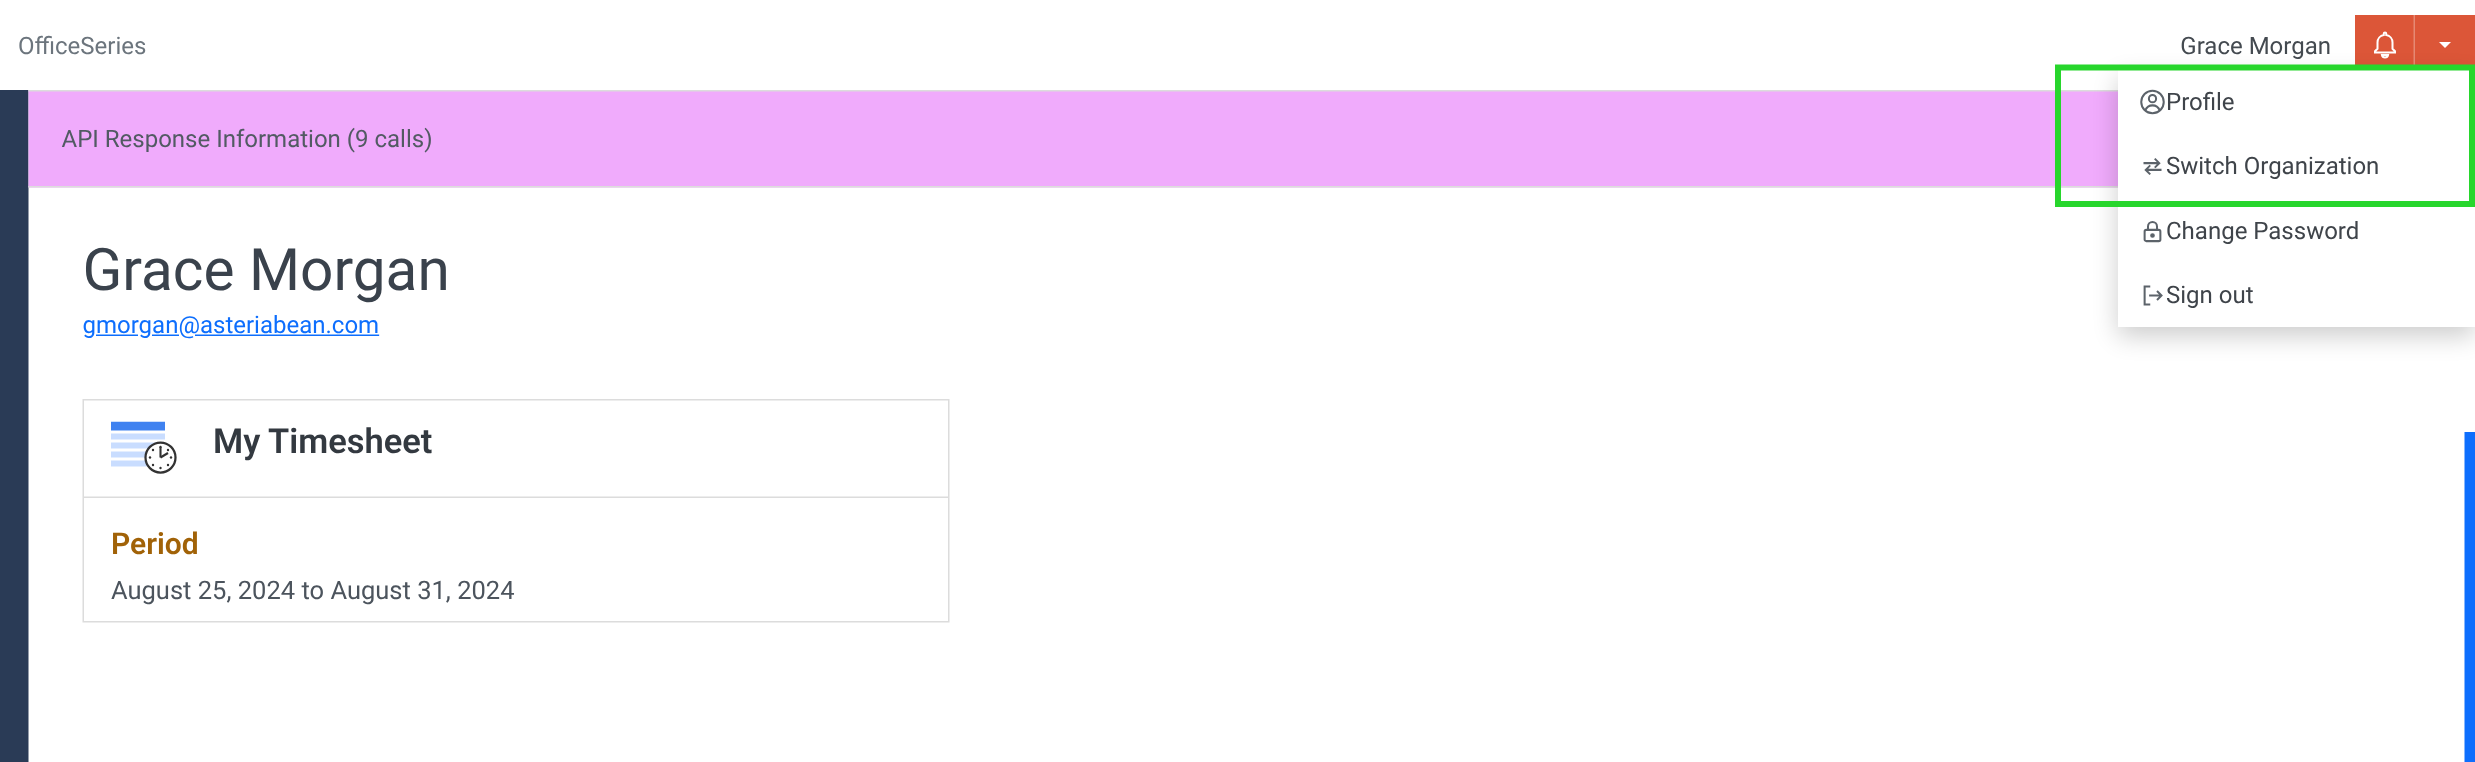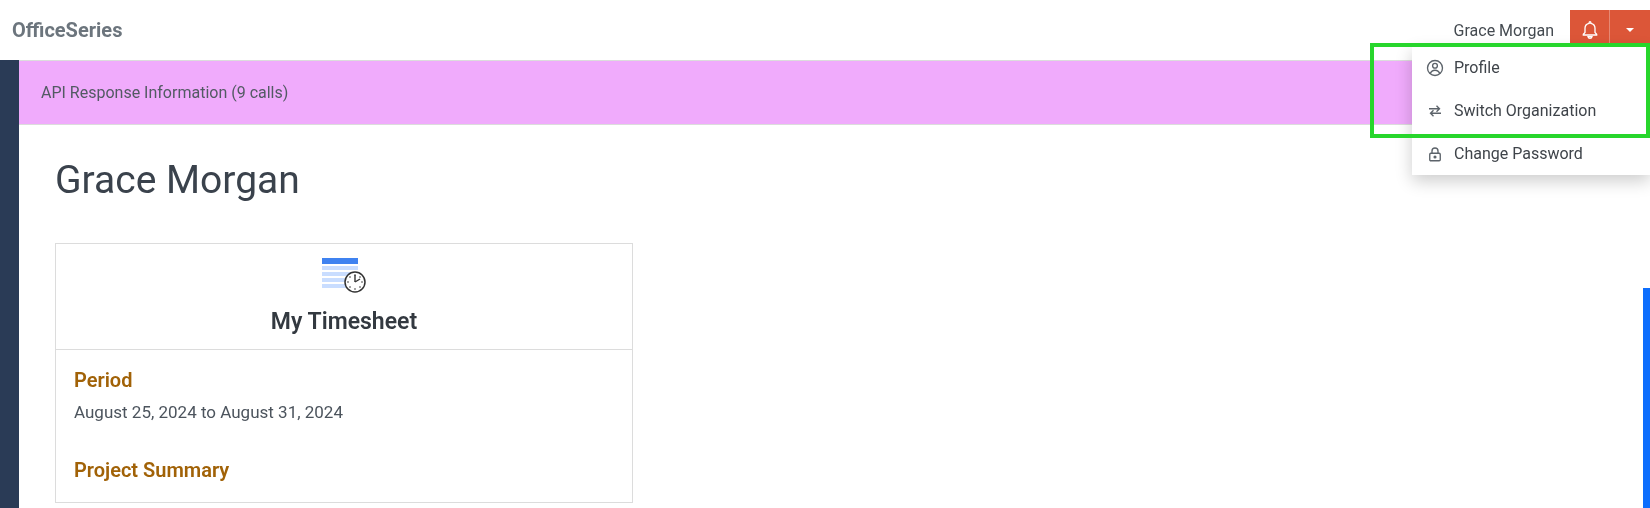--- a/index.html
+++ b/index.html
@@ -16,22 +16,22 @@
     .top-bar {
       display: flex;
       align-items: center;
       justify-content: space-between;
       height: 60px;
       padding: 0 0 0 12px;
       background: #ffffff;
     }
     .brand {
       color: #6c757d;
-      font-size: 20px;
-      font-weight: 700;
+      font-size: 16px;
+      font-weight: 400;
     }
     .top-right {
       display: flex;
       align-items: center;
       height: 100%;
     }
     .user-name-top {
       color: #444a50;
       font-size: 16px;
       padding: 0 16px;
@@ -88,25 +88,24 @@
       display: inline-block;
     }
     .card {
       margin-top: 40px;
       width: 578px;
       border: 1px solid #dcdcdc;
       background: #ffffff;
     }
     .card-header {
       display: flex;
-      align-items: center;
+      align-items: flex-start;
       padding: 14px 18px;
       border-bottom: 1px solid #dcdcdc;
-      gap: 14px;
-      flex-direction: column;
+      gap: 24px;
     }
     .card-header-title {
       font-size: 23px;
       font-weight: 600;
       color: #333940;
     }
     .card-body {
       padding: 18px 18px 10px 18px;
     }
     .card-body h3 {
@@ -127,21 +126,20 @@
       right: 0;
       top: -14px;
       width: 238px;
       background: #ffffff;
       box-shadow: 0 6px 16px rgba(0,0,0,0.2);
       z-index: 100;
     }
     .dropdown-item {
       display: flex;
       align-items: center;
-      gap: 10px;
       padding: 12px 14px;
       font-size: 16px;
       color: #3f444a;
       cursor: pointer;
     }
     .dropdown-item svg {
       stroke: #5c636a;
       fill: none;
       flex-shrink: 0;
     }
@@ -194,20 +192,21 @@
 </div>
 
 <div class="app-body">
   <div class="left-rail"></div>
   <div class="content-area">
 
     <div class="api-banner">API Response Information (9 calls)</div>
 
     <div class="main-content">
       <h1 class="page-title">Grace Morgan</h1>
+      <a href="#" class="user-email">gmorgan@asteriabean.com</a>
 
       <div class="card">
         <div class="card-header">
           <div class="timesheet-icon">
             <svg viewBox="0 0 44 36">
               <rect x="0" y="0" width="36" height="6" fill="#3f82f0"></rect>
               <rect x="0" y="8" width="36" height="4" fill="#c9ddff"></rect>
               <rect x="0" y="14" width="36" height="4" fill="#c9ddff"></rect>
               <rect x="0" y="20" width="36" height="4" fill="#c9ddff"></rect>
               <rect x="0" y="26" width="36" height="4" fill="#c9ddff"></rect>
@@ -222,21 +221,20 @@
               <circle cx="28" cy="29" r="0.8" fill="#333"></circle>
               <circle cx="26" cy="24" r="0.8" fill="#333"></circle>
               <circle cx="28" cy="19" r="0.8" fill="#333"></circle>
             </svg>
           </div>
           <div class="card-header-title">My Timesheet</div>
         </div>
         <div class="card-body">
           <h3>Period</h3>
           <div class="period-value">August 25, 2024 to August 31, 2024</div>
-          <h3 class="section2">Project Summary</h3>
         </div>
       </div>
     </div>
 
     <div class="dropdown-menu">
       <div class="dropdown-item">
         <svg width="18" height="18" viewBox="0 0 24 24" stroke-width="1.8">
           <circle cx="12" cy="12" r="10"></circle>
           <circle cx="12" cy="9" r="3.2"></circle>
           <path d="M5.5 19.5c1.3-3 4-4.5 6.5-4.5s5.2 1.5 6.5 4.5"></path>
@@ -251,20 +249,27 @@
         <span>Switch Organization</span>
       </div>
       <div class="dropdown-item">
         <svg width="18" height="18" viewBox="0 0 24 24" stroke-width="1.8">
           <rect x="5" y="11" width="14" height="10" rx="1.5"></rect>
           <path d="M8 11V8a4 4 0 0 1 8 0v3"></path>
           <circle cx="12" cy="16" r="1.2" fill="#5c636a"></circle>
         </svg>
         <span>Change Password</span>
       </div>
+      <div class="dropdown-item">
+        <svg width="18" height="18" viewBox="0 0 24 24" stroke-width="1.8">
+          <path d="M10 4H5v16h5"></path>
+          <path d="M9 12h11M16 8l4 4-4 4"></path>
+        </svg>
+        <span>Sign out</span>
+      </div>
     </div>
 
     <div class="highlight-box"></div>
 
   </div>
 </div>
 
 <div class="right-scroll-indicator"></div>
 
 </body></html>

